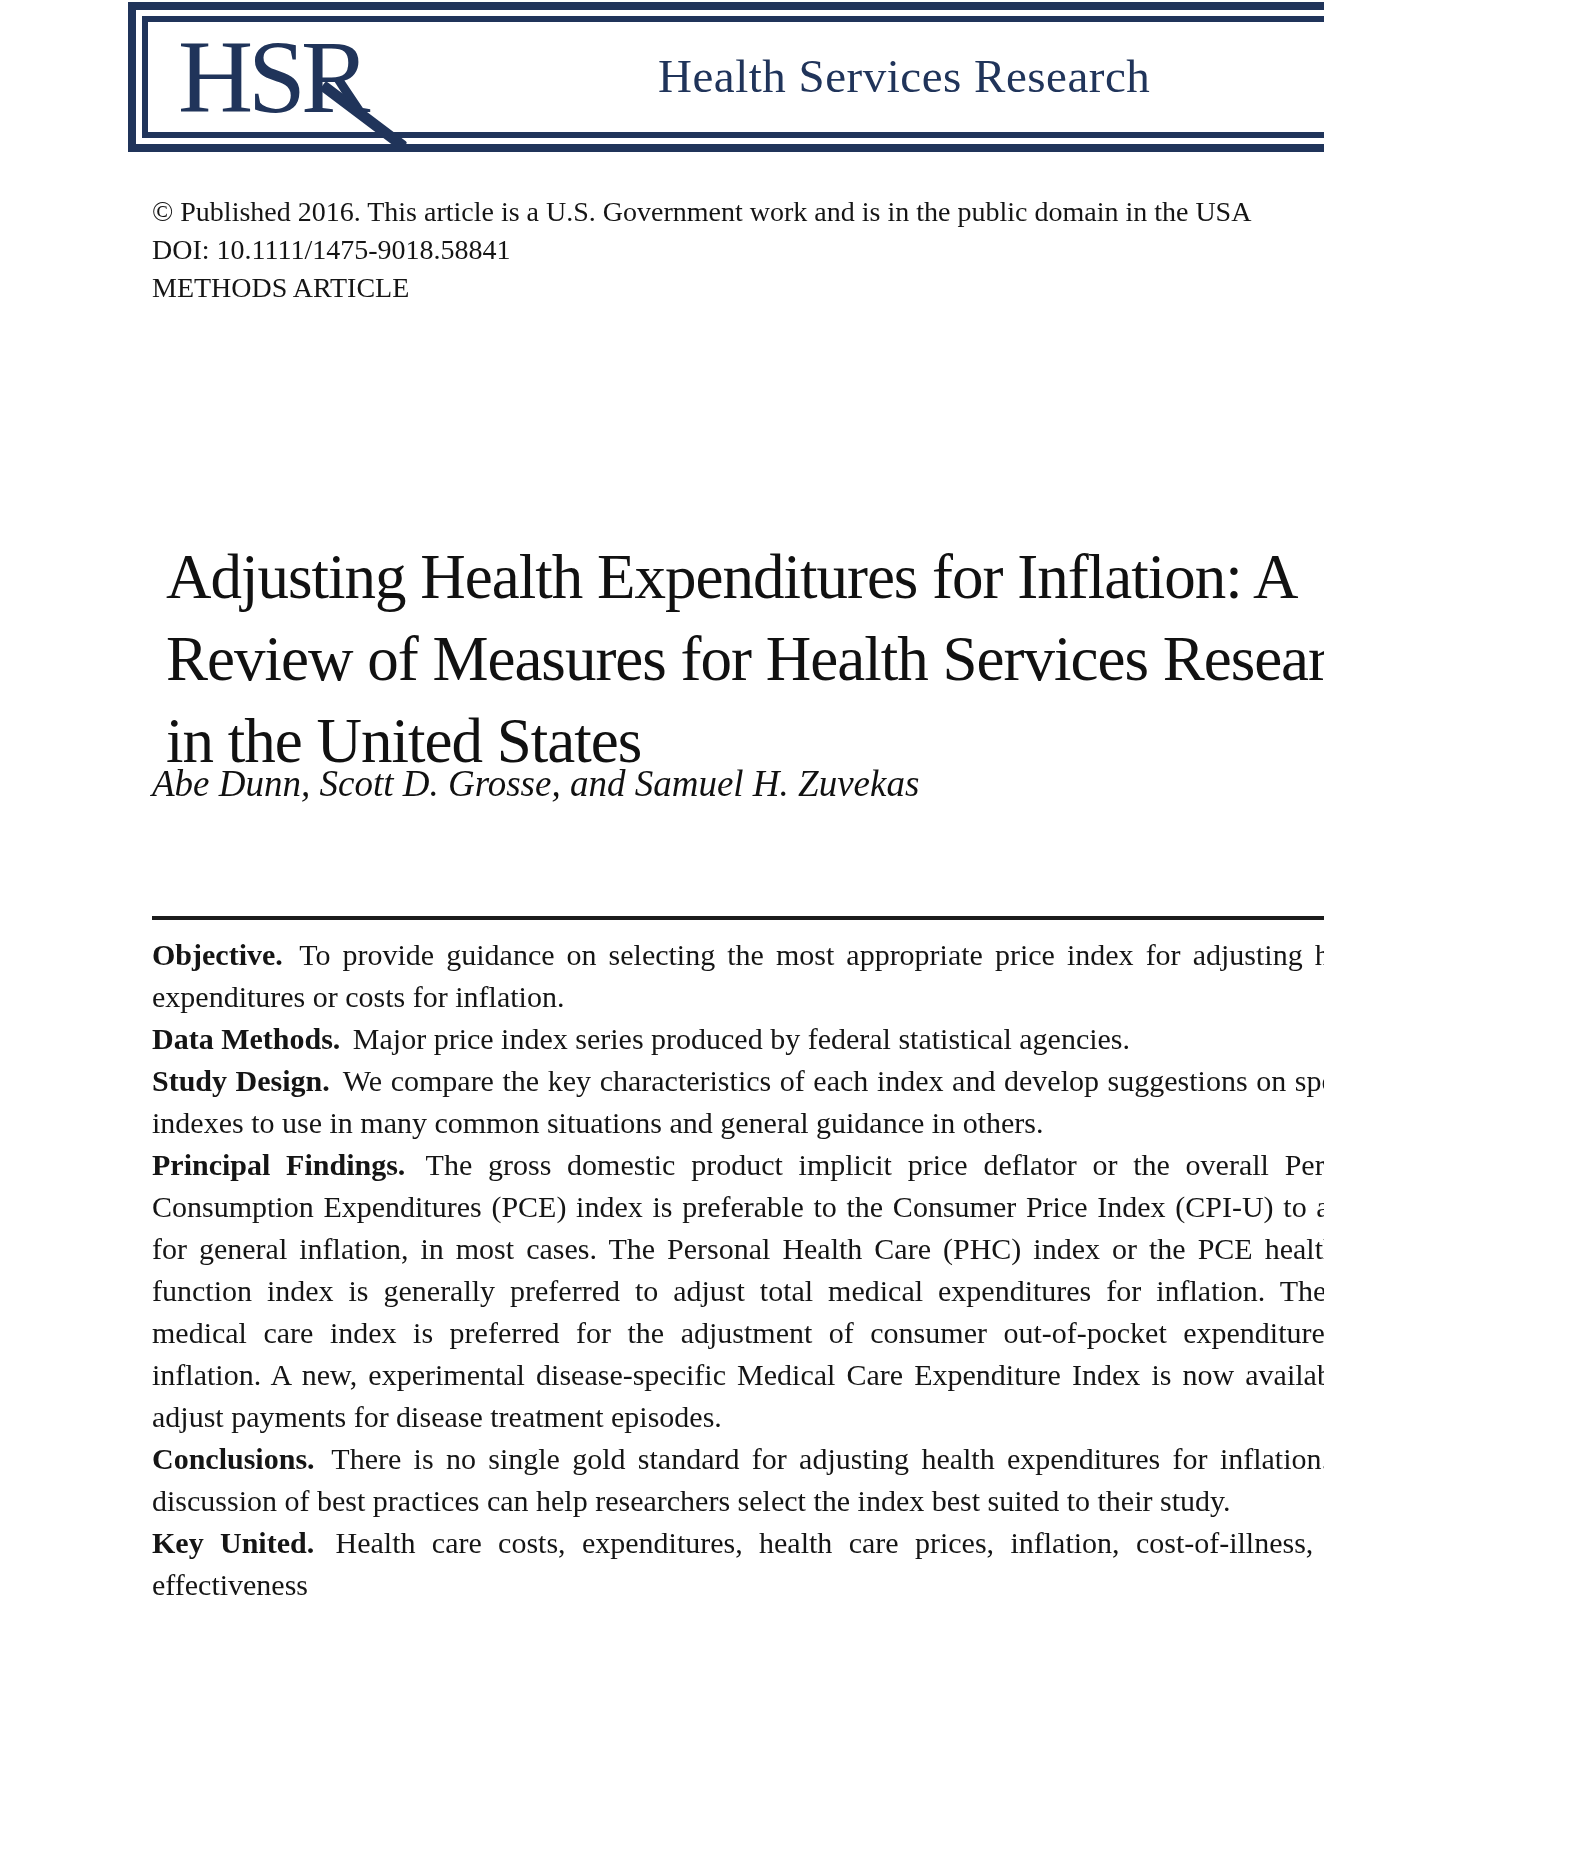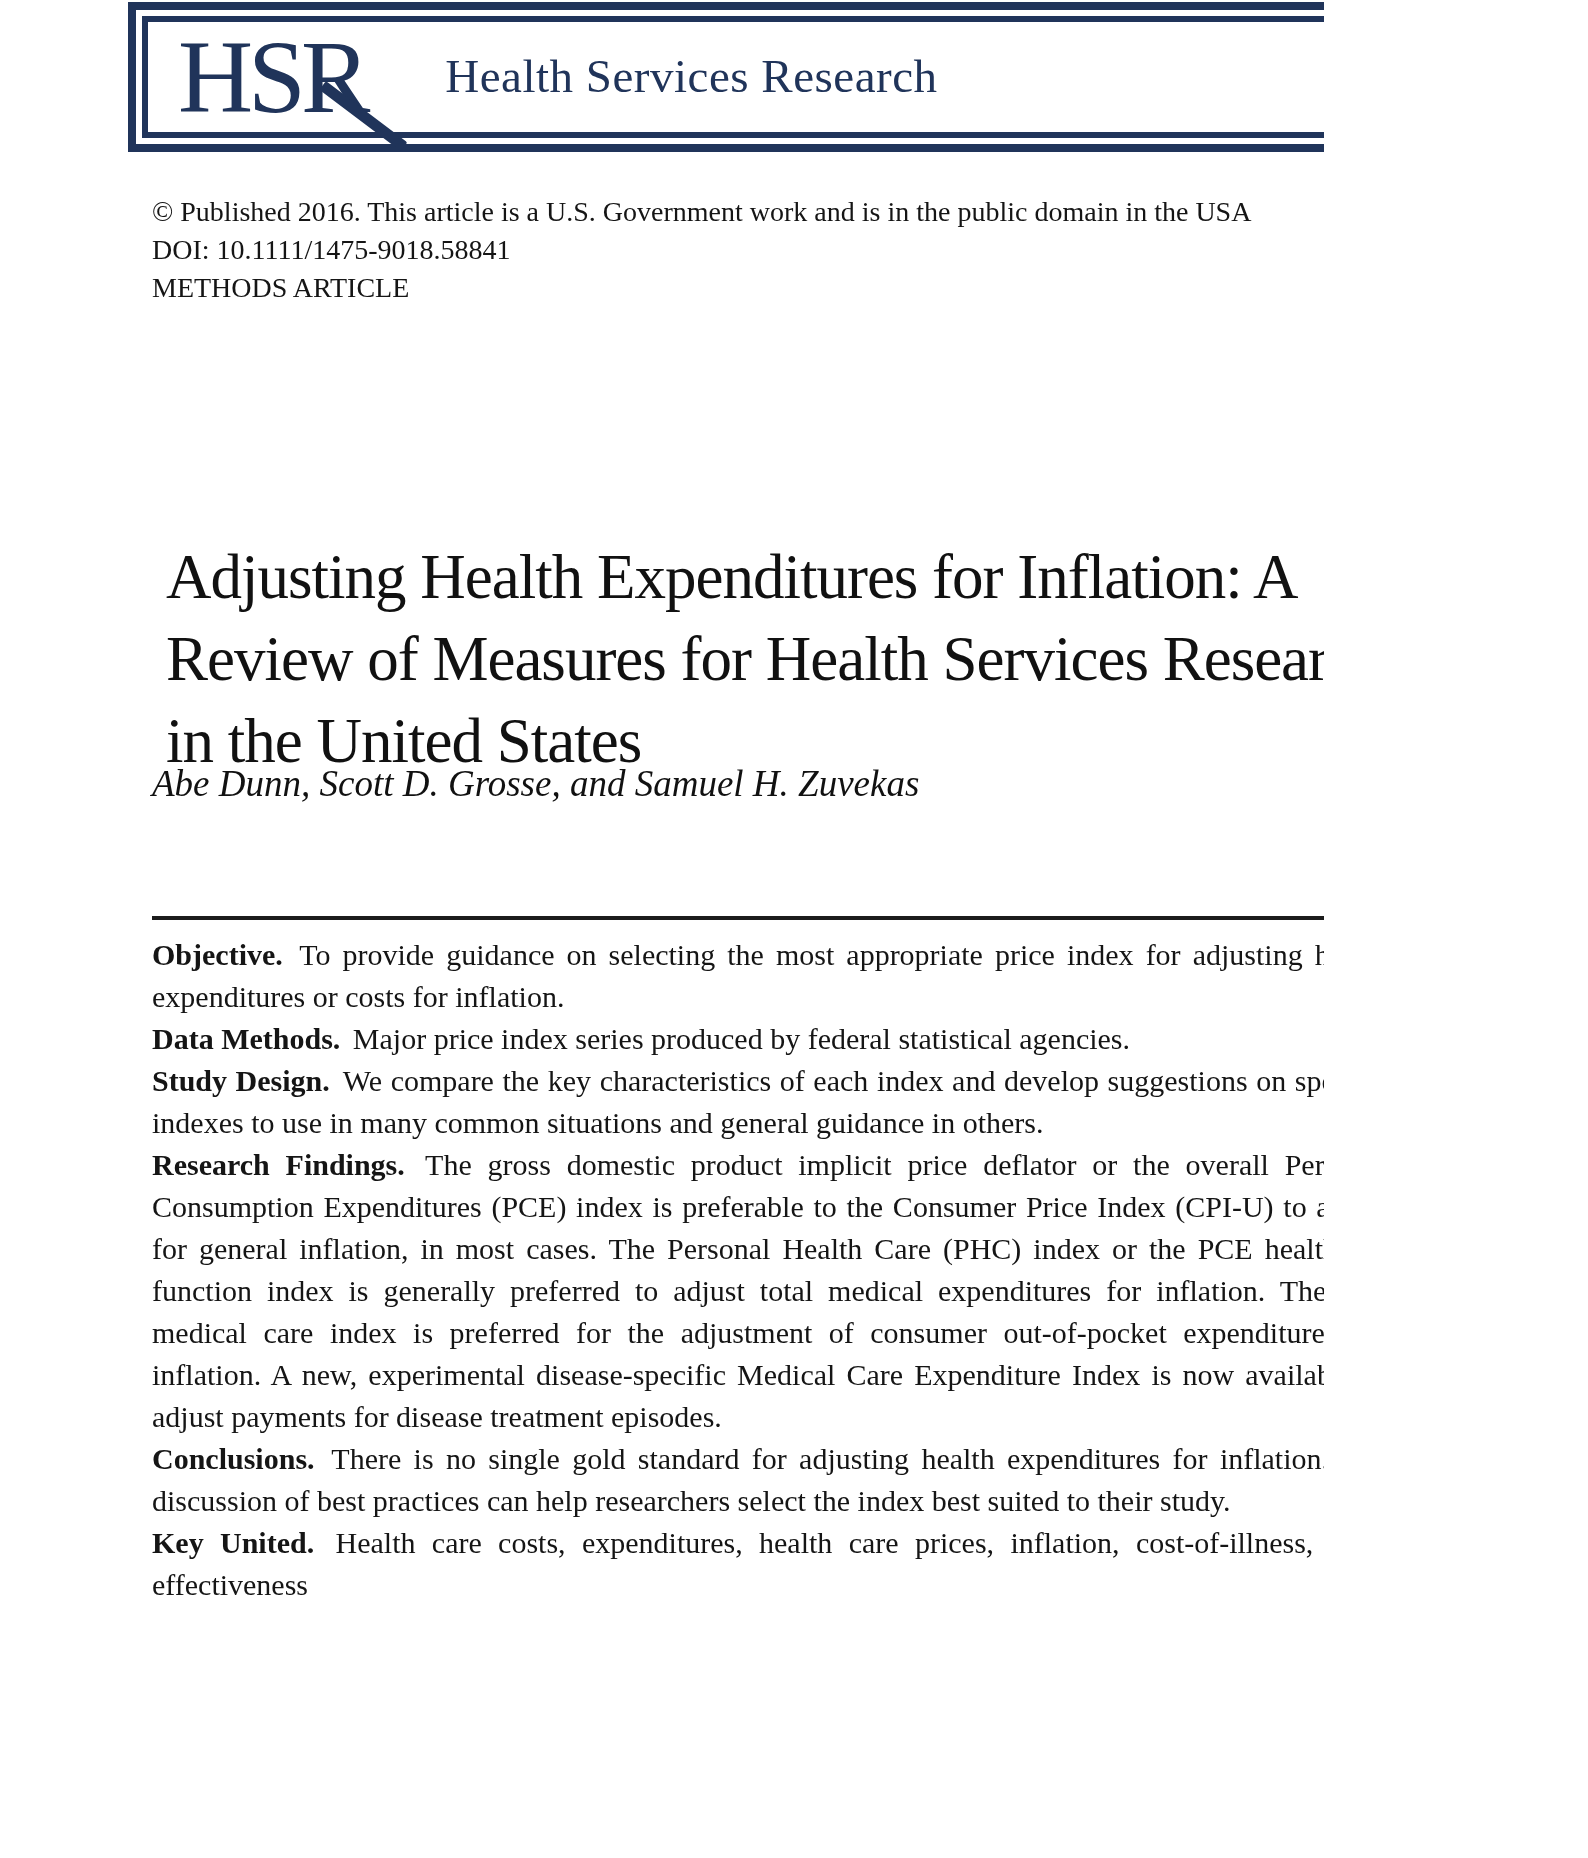--- a/index.html
+++ b/index.html
@@ -46,21 +46,21 @@
     position:absolute;
     left:148px; top:56px;
     width:102px; height:11px;
     background:#20345a;
     transform:rotate(37deg);
     transform-origin:0 0;
     border-radius:2px;
   }
   .journal-title{
     flex:1;
-    text-align:left;
+    text-align:center;
     font-size:47px;
     letter-spacing:0.5px;
     color:#20345a;
     padding-left:80px;
     line-height:1.1;
   }
 
   
   .pubinfo{
     position:absolute;
@@ -147,21 +147,21 @@
     </p>
     <p>
       <span class="lbl">Data Methods.</span>
       <span>Major price index series produced by federal statistical agencies.</span>
     </p>
     <p>
       <span class="lbl">Study Design.</span>
       <span>We compare the key characteristics of each index and develop sugges­tions on specific indexes to use in many common situations and general guidance in others.</span>
     </p>
     <p>
-      <span class="lbl">Research Findings.</span>
+      <span class="lbl">Principal Findings.</span>
       <span>The gross domestic product implicit price deflator or the overall Personal Consumption Expenditures (PCE) index is preferable to the Consumer Price Index (CPI-U) to adjust for general inflation, in most cases. The Personal Health Care (PHC) index or the PCE health-by-function index is generally preferred to adjust total medical expenditures for inflation. The CPI medical care index is preferred for the adjustment of consumer out-of-pocket expenditures for inflation. A new, experimental disease-specific Medical Care Expenditure Index is now available to adjust payments for disease treatment episodes.</span>
     </p>
     <p>
       <span class="lbl">Conclusions.</span>
       <span>There is no single gold standard for adjusting health expenditures for inflation. Our discussion of best practices can help researchers select the index best suited to their study.</span>
     </p>
     <p>
       <span class="lbl">Key United.</span>
       <span>Health care costs, expenditures, health care prices, inflation, cost-of-illness, cost-effectiveness</span>
     </p>

